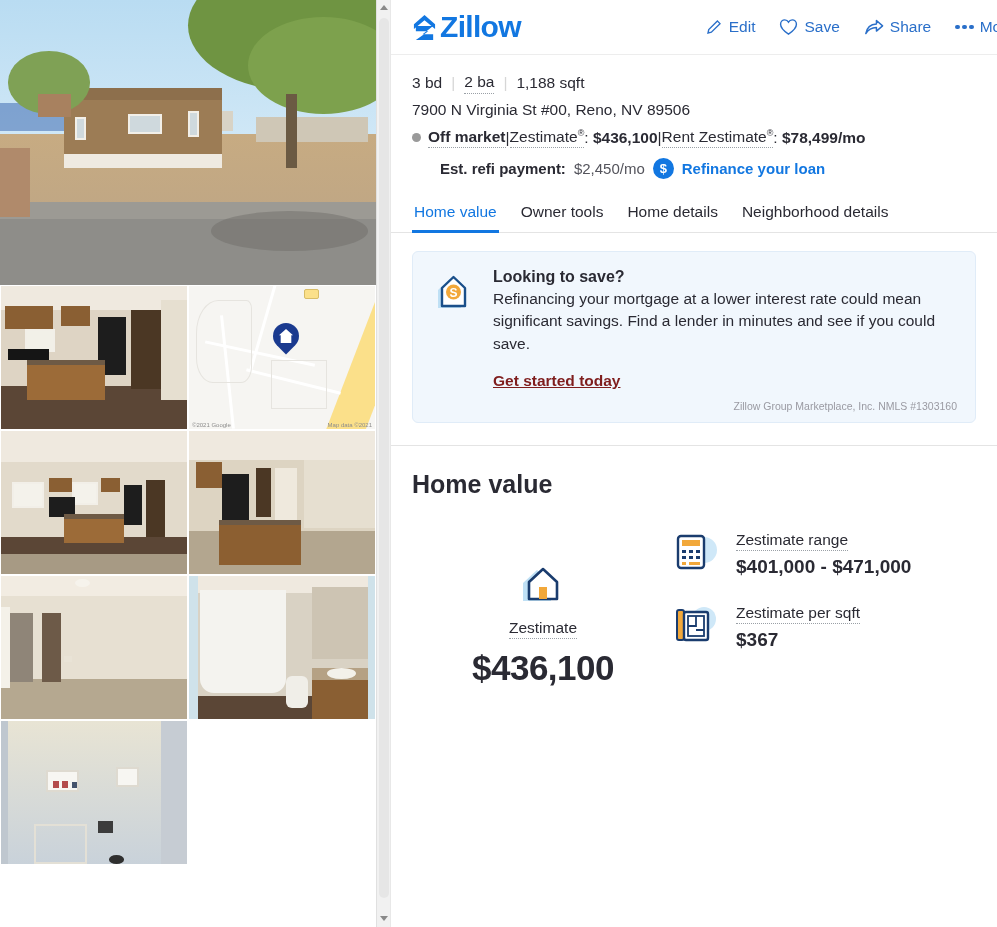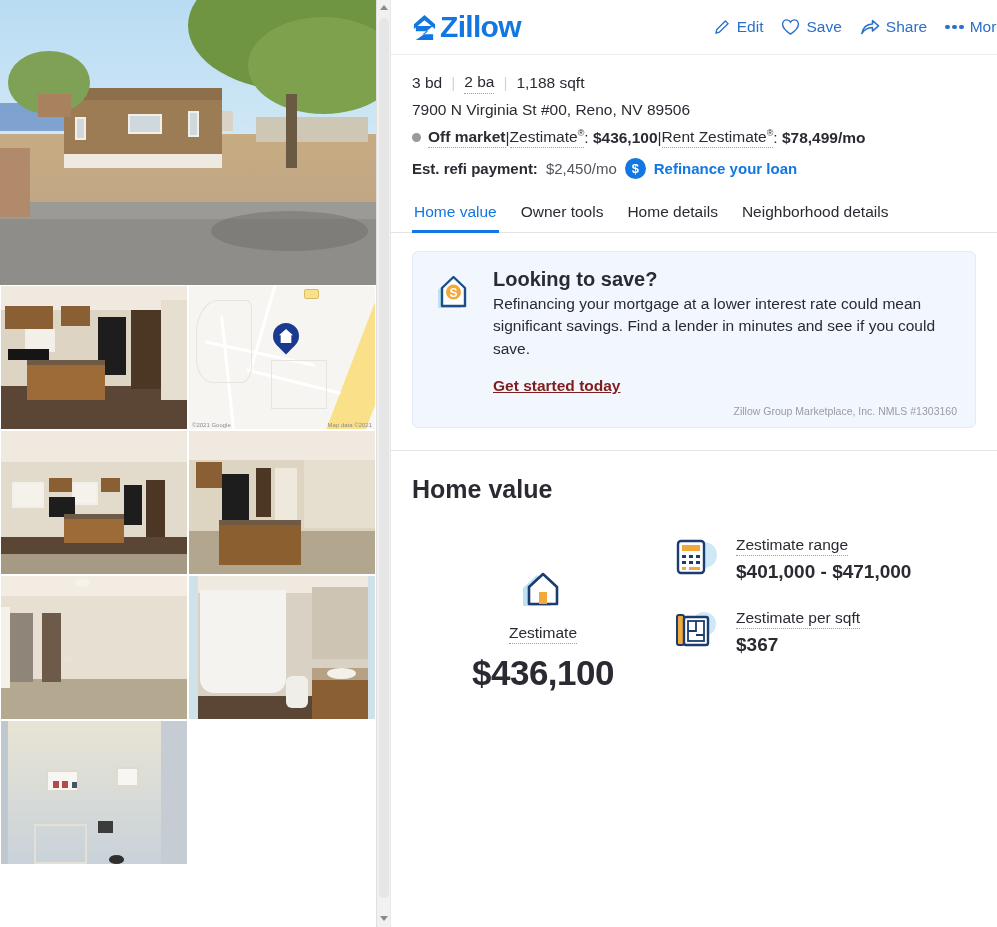--- a/index.html
+++ b/index.html
@@ -103,21 +103,21 @@
   .topbar {
     height: 55px; display: flex; align-items: center; justify-content: space-between;
     padding: 0 0 0 21px; border-bottom: 1px solid #ededed;
   }
   .logo { display: flex; align-items: center; gap: 3px; }
   .logo-mark { width: 25px; height: 27px; }
   .logo-text {
     font-size: 30px; font-weight: bold; color: #1277e1;
     letter-spacing: -0.7px; line-height: 1;
   }
-  .actions { display: flex; align-items: center; gap: 18px; padding-right: 10px; }
+  .actions { display: flex; align-items: center; gap: 24px; padding-right: 0; }
   .act {
     display: flex; align-items: center; gap: 6px;
     color: #2a6fc9; font-size: 15.5px; cursor: pointer; white-space: nowrap;
   }
   .act svg { display: block; }
   .dots { display: flex; gap: 2.5px; align-items: center; }
   .dots i { width: 4.5px; height: 4.5px; border-radius: 50%; background: #2a6fc9; display: block; }
 
   .facts { padding: 18px 21px 0 21px; }
   .fact-row {
@@ -132,21 +132,21 @@
   }
   .dot-off {
     width: 9px; height: 9px; border-radius: 50%;
     background: #9a9a9a; margin-right: 7px;
   }
   .bold { font-weight: bold; }
   .dotted { border-bottom: 1px dotted #9aa0a6; padding-bottom: 1px; }
   .zsup { font-size: 9px; vertical-align: super; }
   .refi-row {
     display: flex; align-items: center; gap: 8px;
-    margin-top: 10px; font-size: 15px; color: #2a2a33;
+    margin-top: 10px; font-size: 15px; color: #2a2a33; margin-left: 28px;
   }
   .refi-amt { color: #54545c; }
   .badge-dollar {
     width: 21px; height: 21px; border-radius: 50%;
     background: #1277e1; color: #fff; font-size: 13px; font-weight: bold;
     display: flex; align-items: center; justify-content: center; flex: 0 0 21px;
   }
   .refi-link { color: #1277e1; font-weight: bold; cursor: pointer; }
 
   .tabs {
@@ -162,21 +162,21 @@
     content: ""; position: absolute; left: 0; right: 0; bottom: -1px;
     height: 3px; background: #1277e1;
   }
 
   .promo-wrap { padding: 18px 21px 22px 21px; border-bottom: 1px solid #e4e4e4; }
   .promo {
     background: #f1f7fd; border: 1px solid #e0ecf8; border-radius: 6px;
     padding: 16px 18px 10px 18px; display: flex; gap: 16px;
   }
   .promo-body { flex: 1; }
-  .promo-title { font-size: 20px; font-weight: bold; color: #2a2a33; margin-bottom: 2px; }
+  .promo-title { font-size: 16px; font-weight: bold; color: #2a2a33; margin-bottom: 2px; }
   .promo-text { font-size: 15.5px; color: #2a2a33; line-height: 1.45; }
   .promo-cta {
     display: inline-block; margin-top: 17px; font-size: 15.5px;
     font-weight: bold; color: #7f1d1d; text-decoration: underline; cursor: pointer;
   }
   .promo-nmls { text-align: right; font-size: 10.5px; color: #9a9aa2; margin-top: 10px; }
 
   .hv { padding: 24px 21px 0 21px; }
   .hv-title { font-size: 25px; font-weight: bold; color: #2a2a33; }
   .hv-body { display: flex; margin-top: 26px; }

